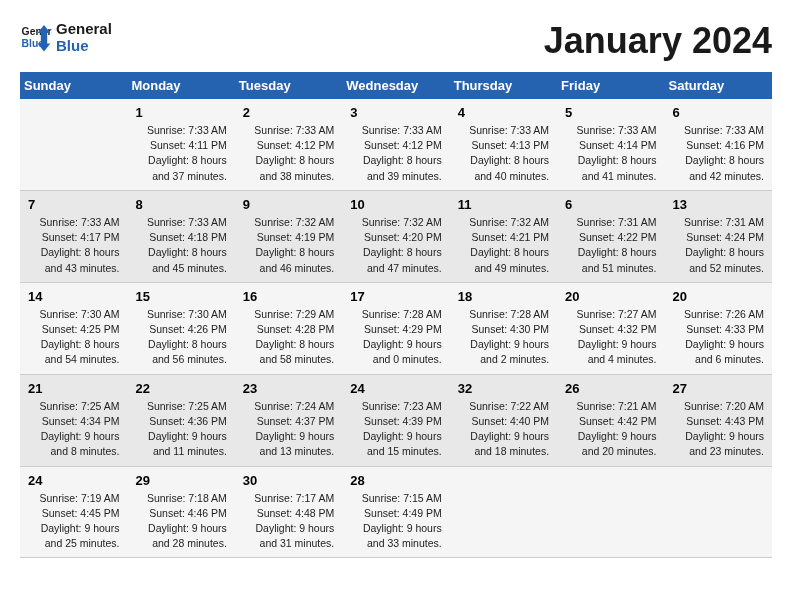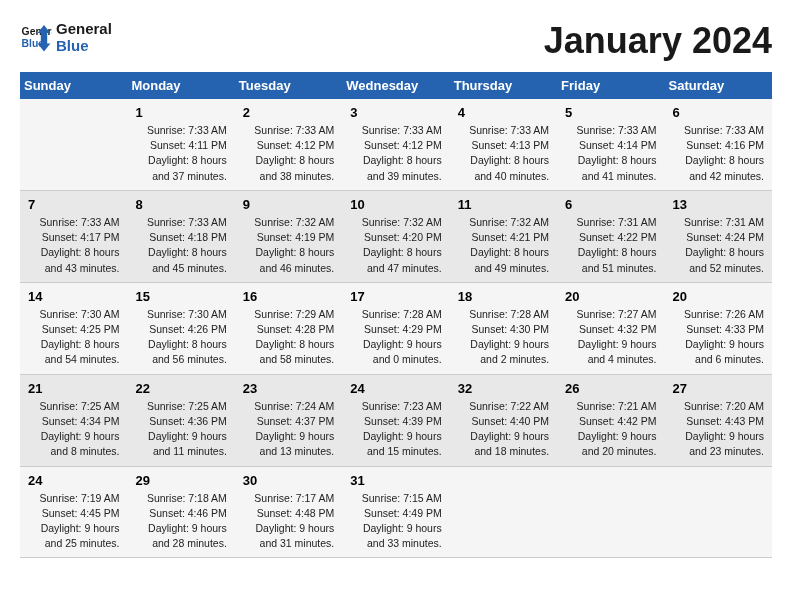--- a/index.html
+++ b/index.html
@@ -234,21 +234,21 @@
         </td>
         <td>
           <span class="day-number">29</span>
           <div class="cell-text">Sunrise: 7:18 AM<br>Sunset: 4:46 PM<br>Daylight: 9 hours and 28 minutes.</div>
         </td>
         <td>
           <span class="day-number">30</span>
           <div class="cell-text">Sunrise: 7:17 AM<br>Sunset: 4:48 PM<br>Daylight: 9 hours and 31 minutes.</div>
         </td>
         <td>
-          <span class="day-number">31</span>
+          <span class="day-number">28</span>
           <div class="cell-text">Sunrise: 7:15 AM<br>Sunset: 4:49 PM<br>Daylight: 9 hours and 33 minutes.</div>
         </td>
         <td></td>
         <td></td>
         <td></td>
       </tr>
     </tbody>
 </table>
 
 </body></html>

